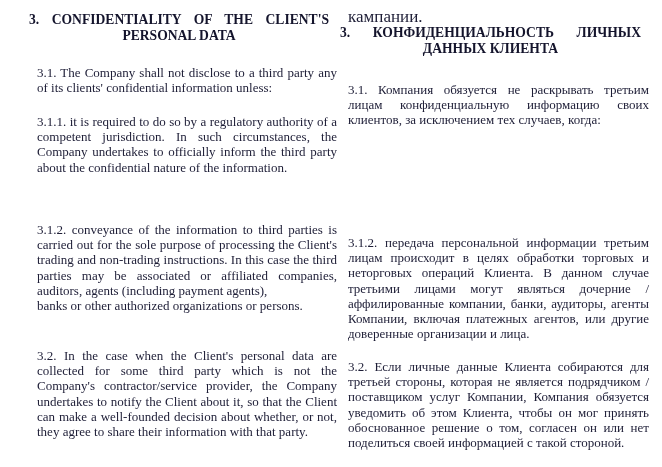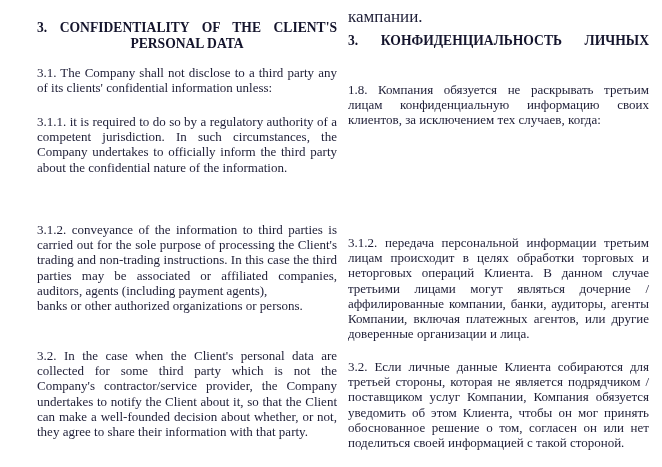--- a/index.html
+++ b/index.html
@@ -19,21 +19,21 @@
   .carry {
     position: absolute;
     margin: 8px;
     width: 100%;
     font-size: 17px;
     line-height: 15.2px;
     text-align: left;
   }
   .heading {
     position: absolute;
-    margin: 8px;
+    margin: 0;
     width: 100%;
     font-size: 13.6px;
     line-height: 16px;
     font-weight: bold;
     color: #14142c;
   }
   .heading .jline {
     display: block;
     text-align: justify;
     text-align-last: justify;
@@ -63,19 +63,20 @@
     <p class="para" style="top:106px">3.1.1. it is required to do so by a regulatory authority of a competent jurisdiction. In such circumstances, the Company undertakes to officially inform the third party about the confidential nature of the information.</p>
     <p class="para" style="top:214px">3.1.2. conveyance of the information to third parties is carried out for the sole purpose of processing the Client's trading and non-trading instructions. In this case the third parties may be associated or affiliated companies, auditors, agents (including payment agents),
 banks or other authorized organizations or persons.</p>
     <p class="para" style="top:340px">3.2. In the case when the Client's personal data are collected for some third party which is not the Company's contractor/service provider, the Company undertakes to notify the Client about it, so that the Client can make a well-founded decision about whether, or not, they agree to share their information with that party.</p>
   </section>
 
   <section class="col col-right">
     <p class="carry" style="top:1px">кампании.</p>
     <h2 class="heading" style="top:25px">
       <span class="jline">3. КОНФИДЕНЦИАЛЬНОСТЬ ЛИЧНЫХ</span>
+      <span class="lline">ДАННЫХ КЛИЕНТА</span>
     </h2>
-    <p class="para" style="top:74px">1.8. Компания обязуется не раскрывать третьим лицам конфиденциальную информацию своих клиентов, за исключением тех случаев, когда:</p>
+    <p class="para" style="top:74px">3.1. Компания обязуется не раскрывать третьим лицам конфиденциальную информацию своих клиентов, за исключением тех случаев, когда:</p>
     <p class="para" style="top:227px">3.1.2. передача персональной информации третьим лицам происходит в целях обработки торговых и неторговых операций Клиента. В данном случае третьими лицами могут являться дочерние / аффилированные компании, банки, аудиторы, агенты Компании, включая платежных агентов, или другие доверенные организации и лица.</p>
     <p class="para" style="top:351px">3.2. Если личные данные Клиента собираются для третьей стороны, которая не является подрядчиком / поставщиком услуг Компании, Компания обязуется уведомить об этом Клиента, чтобы он мог принять обоснованное решение о том, согласен он или нет поделиться своей информацией с такой стороной.</p>
   </section>
 
 </div>
 
 </body></html>

